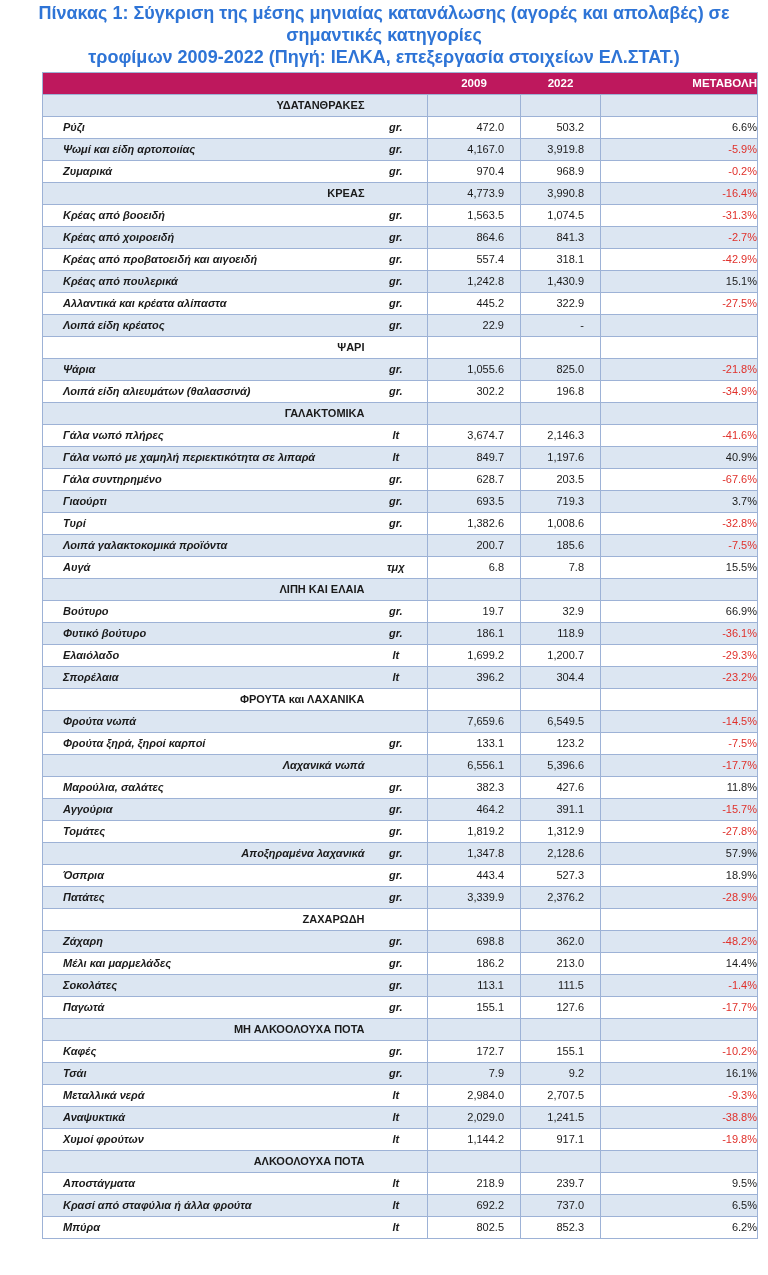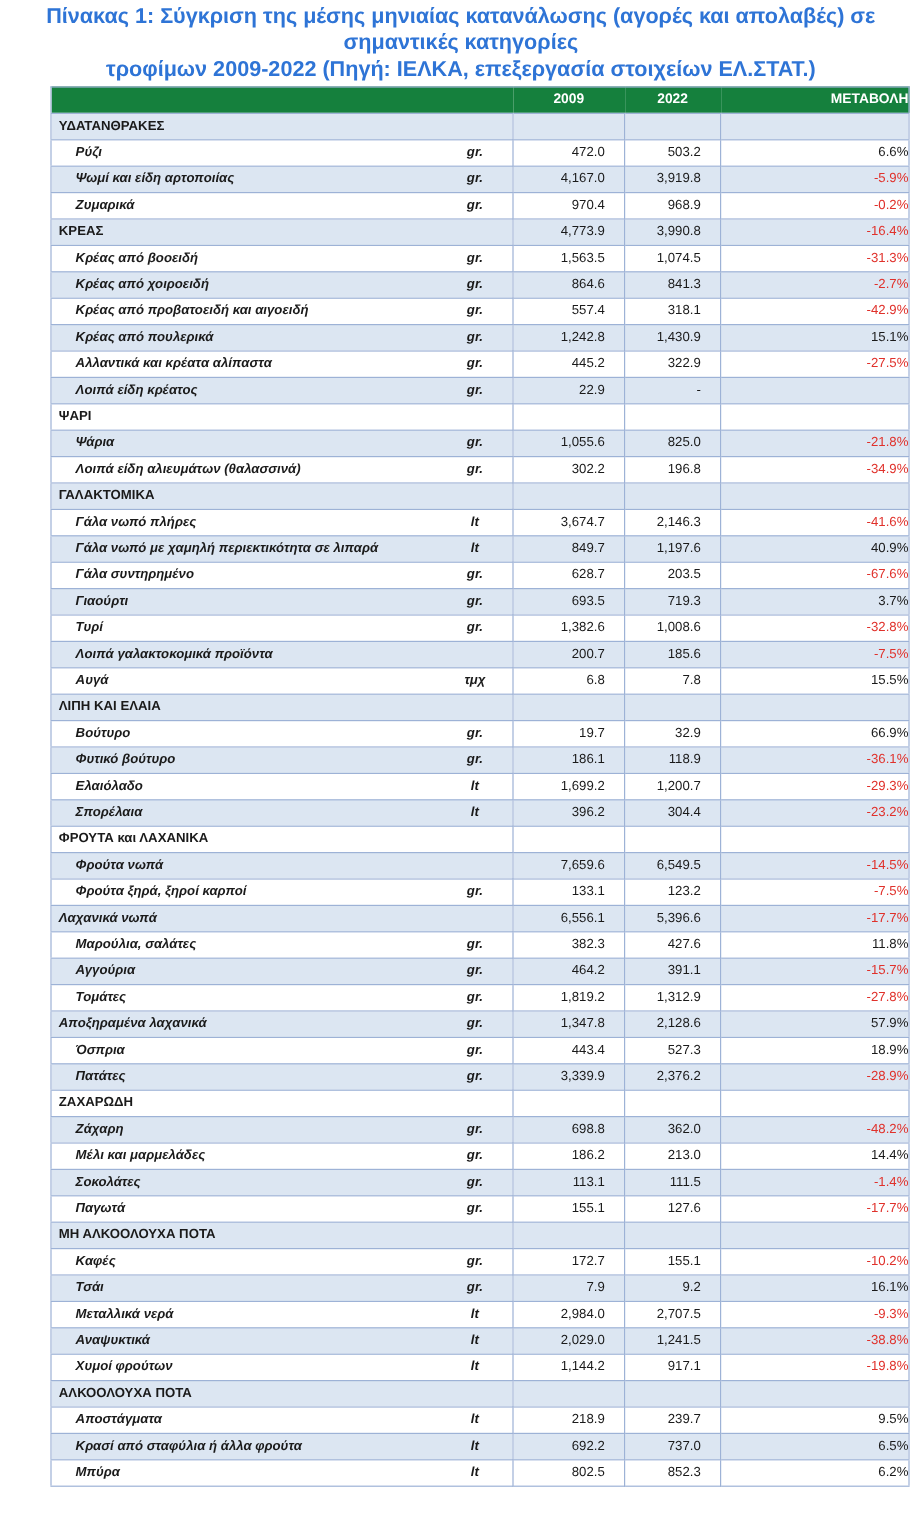--- a/index.html
+++ b/index.html
@@ -26,21 +26,21 @@
     border: 1px solid #9db2d6;
     font-size: 11px;
     color: #1a1a1a;
   }
   col.c-name  { width: 322px; }
   col.c-unit  { width: 63px; }
   col.c-2009  { width: 93px; }
   col.c-2022  { width: 80px; }
   col.c-chg   { width: 157px; }
   thead th {
-    background: #15803d;
+    background: #be185d;
     color: #ffffff;
     font-weight: bold;
     font-size: 11.5px;
     height: 22px;
     padding: 0;
     border-bottom: 1px solid #9db2d6;
   }
   thead th.h-year { text-align: center; }
   thead th.h-chg  { text-align: right; padding-left: 14px; }
   tbody td {
@@ -50,21 +50,21 @@
     white-space: nowrap;
     overflow: hidden;
   }
   tbody tr:nth-child(odd) { background: #dce6f2; }
   tbody tr:nth-child(even) { background: #ffffff; }
   td.label {
     font-weight: bold;
     font-style: italic;
     padding-left: 20px;
   }
-  tr.category td.label, tr.subcategory td.label { padding-left: 6px; }
+  tr.category td.label, tr.subcategory td.label { padding-left: 6px; text-align: right; }
   tr.category td.label { font-style: normal; }
   td.unit {
     font-weight: bold;
     font-style: italic;
     text-align: center;
     border-right: 1px solid #9db2d6;
   }
   td.num {
     text-align: right;
     padding-right: 16px;

